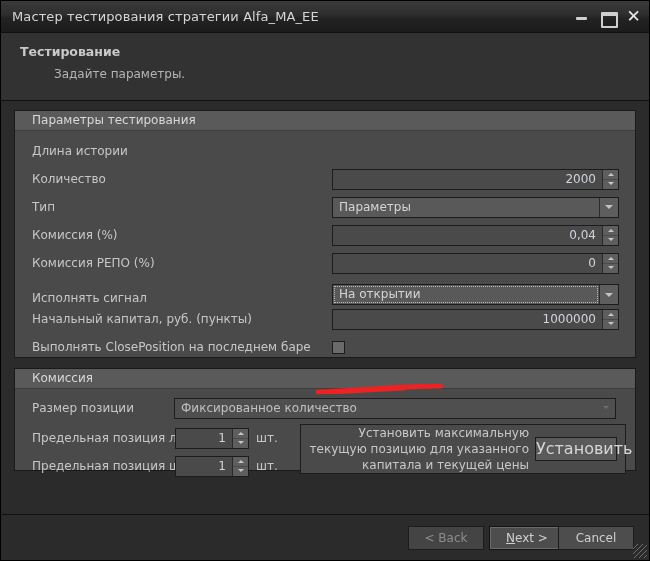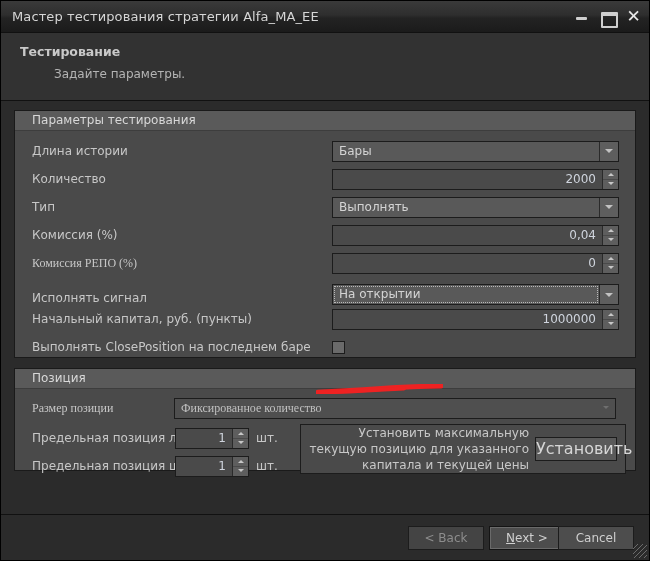--- a/index.html
+++ b/index.html
@@ -317,58 +317,54 @@
   </div>
 
   <div id="body">
 
     <div class="group" style="height:248px;">
       <div class="group-title">Параметры тестирования</div>
       <div class="group-body" style="padding:6px 0 0 0;">
 
         <div class="row" style="padding:0 16px 0 17px;">
           <div class="row-label" style="width:300px;">Длина истории</div>
-          <div class="combo" style="flex:1;">
-            <div class="combo-text">Бары</div>
-            <div class="combo-btn"></div>
-          </div>
         </div>
 
         <div class="row" style="padding:0 16px 0 17px;">
           <div class="row-label" style="width:300px;">Количество</div>
           <div class="spin" style="flex:1;">
             <div class="spin-value">2000</div>
             <div class="spin-btns">
               <div class="spin-up"></div>
               <div class="spin-dn"></div>
             </div>
           </div>
         </div>
 
         <div class="row" style="padding:0 16px 0 17px;">
           <div class="row-label" style="width:300px;">Тип</div>
           <div class="combo" style="flex:1;">
-            <div class="combo-text">Выполнять</div>
+            <div class="combo-text">Параметры</div>
             <div class="combo-btn"></div>
           </div>
         </div>
 
         <div class="row" style="padding:0 16px 0 17px;">
           <div class="row-label" style="width:300px;">Комиссия (%)</div>
           <div class="spin" style="flex:1;">
             <div class="spin-value">0,04</div>
             <div class="spin-btns">
               <div class="spin-up"></div>
               <div class="spin-dn"></div>
             </div>
           </div>
         </div>
 
         <div class="row" style="padding:0 16px 0 17px;">
-          <div class="row-label" style="width:300px;font-family:Liberation Serif, serif;">Комиссия РЕПО (%)</div>
+          <div class="row-label" style="width:300px;">Комиссия РЕПО (%)</div>
           <div class="spin" style="flex:1;">
             <div class="spin-value">0</div>
             <div class="spin-btns">
               <div class="spin-up"></div>
               <div class="spin-dn"></div>
             </div>
           </div>
         </div>
 
         <div class="row" style="padding:0 16px 0 17px;align-items:flex-end;">
@@ -392,24 +388,24 @@
 
         <div class="row" style="padding:0 16px 0 17px;">
           <div class="row-label" style="width:300px;">Выполнять ClosePosition на последнем баре</div>
           <div class="checkbox"></div>
         </div>
 
       </div>
     </div>
 
     <div class="group" style="height:103px; margin-top:10px;">
-      <div class="group-title">Позиция</div>
+      <div class="group-title">Комиссия</div>
       <div class="group-body" style="padding:5px 0 0 0;">
 
-        <div class="row" style="padding:0 19px 0 17px;font-family:Liberation Serif, serif;">
+        <div class="row" style="padding:0 19px 0 17px;">
           <div class="row-label" style="width:142px;">Размер позиции</div>
           <div class="combo disabled" style="flex:1;">
             <div class="combo-text">Фиксированное количество</div>
             <div class="combo-btn"></div>
           </div>
         </div>
 
         <div style="display:flex; padding:0 9px 0 17px; margin-top:2px;">
           <div style="width:268px;">
 

